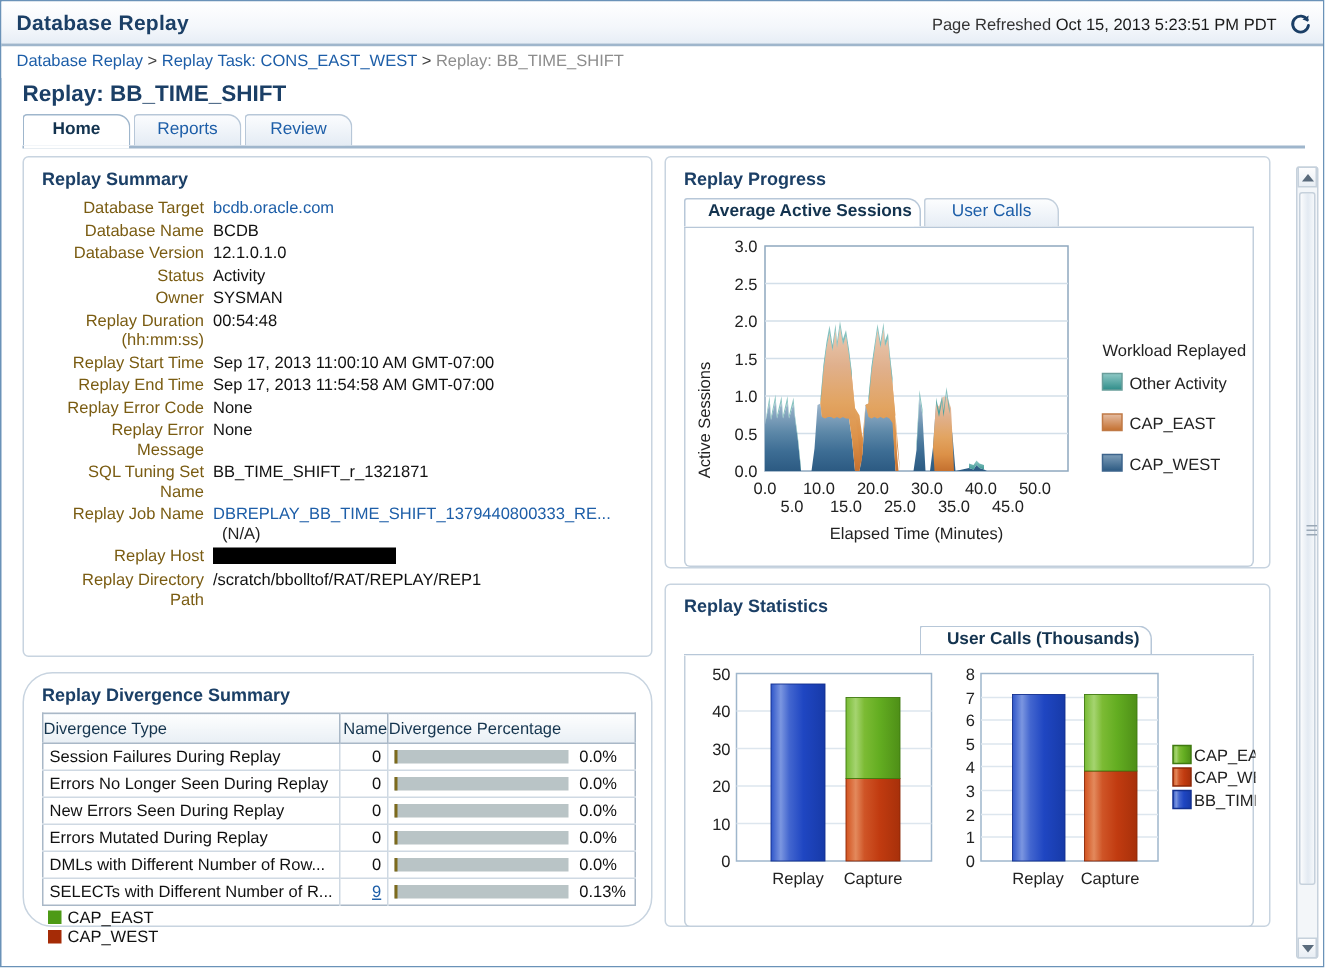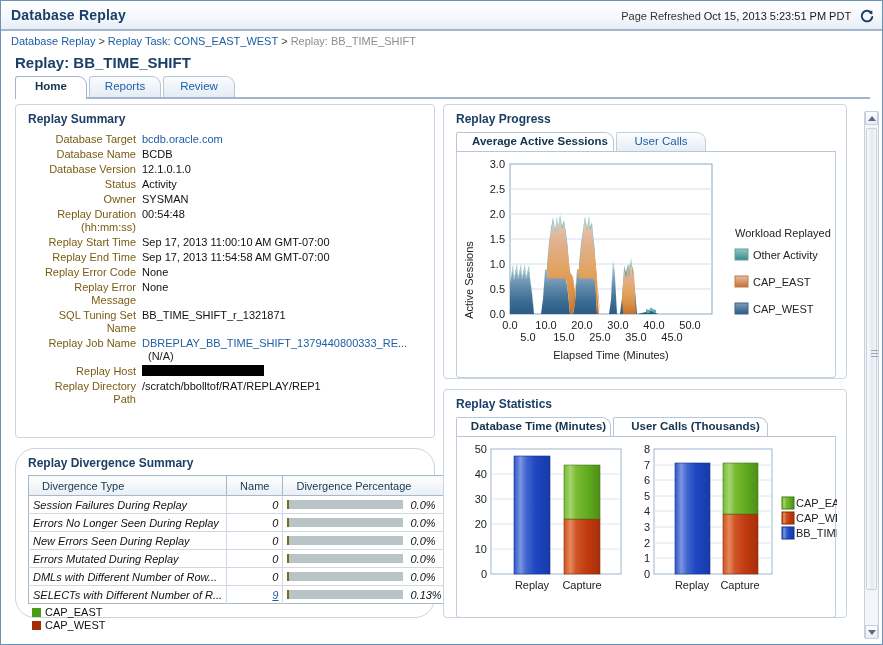--- a/index.html
+++ b/index.html
@@ -84,26 +84,26 @@
   .sum td.v a{color:#1d5ea8;text-decoration:none;}
   .redact{display:inline-block;width:122px;height:11px;background:#000;vertical-align:-1px;}
   .na{color:#222;margin-left:6px;}
   
   .divtbl{border-collapse:collapse;margin:1px 10px 2px 12px;width:396px;
           border:1px solid #a9b8c7;background:#fff;}
   .divtbl th{
     background:linear-gradient(to bottom,#fdfefe,#e9eff5);
     border:1px solid #a9b8c7;border-top:none;border-left:none;
     font-size:11px;font-weight:normal;color:#15354f;text-align:left;
-    padding:2px 13px;height:15px;
+    padding:2px 0;height:15px;
   }
   .divtbl th.c{text-align:right;}
   .divtbl td{
     border-bottom:1px solid #cfd9e3;border-right:1px solid #cfd9e3;
-    font-size:11px;padding:1px 4px;height:15px;color:#111;white-space:nowrap;overflow:hidden;font-style:italic;
+    font-size:11px;padding:1px 4px;height:15px;color:#111;white-space:nowrap;overflow:hidden;
   }
   .divtbl td.cnt{text-align:right;width:34px;}
   .divtbl td.cnt a{color:#1d5ea8;}
   .divtbl td.pc{padding:0 4px;}
   .pcwrap{display:flex;align-items:center;height:15px;}
   .pcbar{position:relative;width:116px;height:9px;background:#b9c4c6;border:none;margin-right:7px;}
   .pcbar i{position:absolute;left:0;top:0;bottom:0;background:#7d6a1c;display:block;}
   .pctxt{font-size:11px;color:#111;}
   .divlegend{margin:2px 0 4px 16px;}
   .divlegend div{font-size:11px;color:#111;line-height:13px;}
@@ -458,24 +458,20 @@
             <rect x="278" y="151" width="13" height="11" fill="url(#lgWest)" stroke="#3d648c"></rect>
             <text x="296" y="161" font-family="Liberation Sans, sans-serif" font-size="11" fill="#222">CAP_WEST</text>
           </svg>
         </div>
       </div>
 
       <div class="panel" style="height:229px;">
         <div class="panel-title">Replay Statistics</div>
         <div class="innertabs">
           <div class="line" style="left:0;width:380px;"></div>
-          <div class="itab active" style="left:0;width:155px;">
-            <span class="skin"></span>
-            <span class="txt">Database Time (Minutes)</span>
-          </div>
           <div class="itab active" style="left:157px;width:155px;">
             <span class="skin"></span>
             <span class="txt">User Calls (Thousands)</span>
           </div>
         </div>
         <div class="chartbox" style="height:180px;border-top:none;">
           <svg class="svgwrap" width="380" height="179" viewBox="0 0 380 179">
             <defs>
               <linearGradient id="bBlue" x1="0" y1="0" x2="1" y2="0">
                 <stop offset="0%" stop-color="#2f56c9"></stop>

